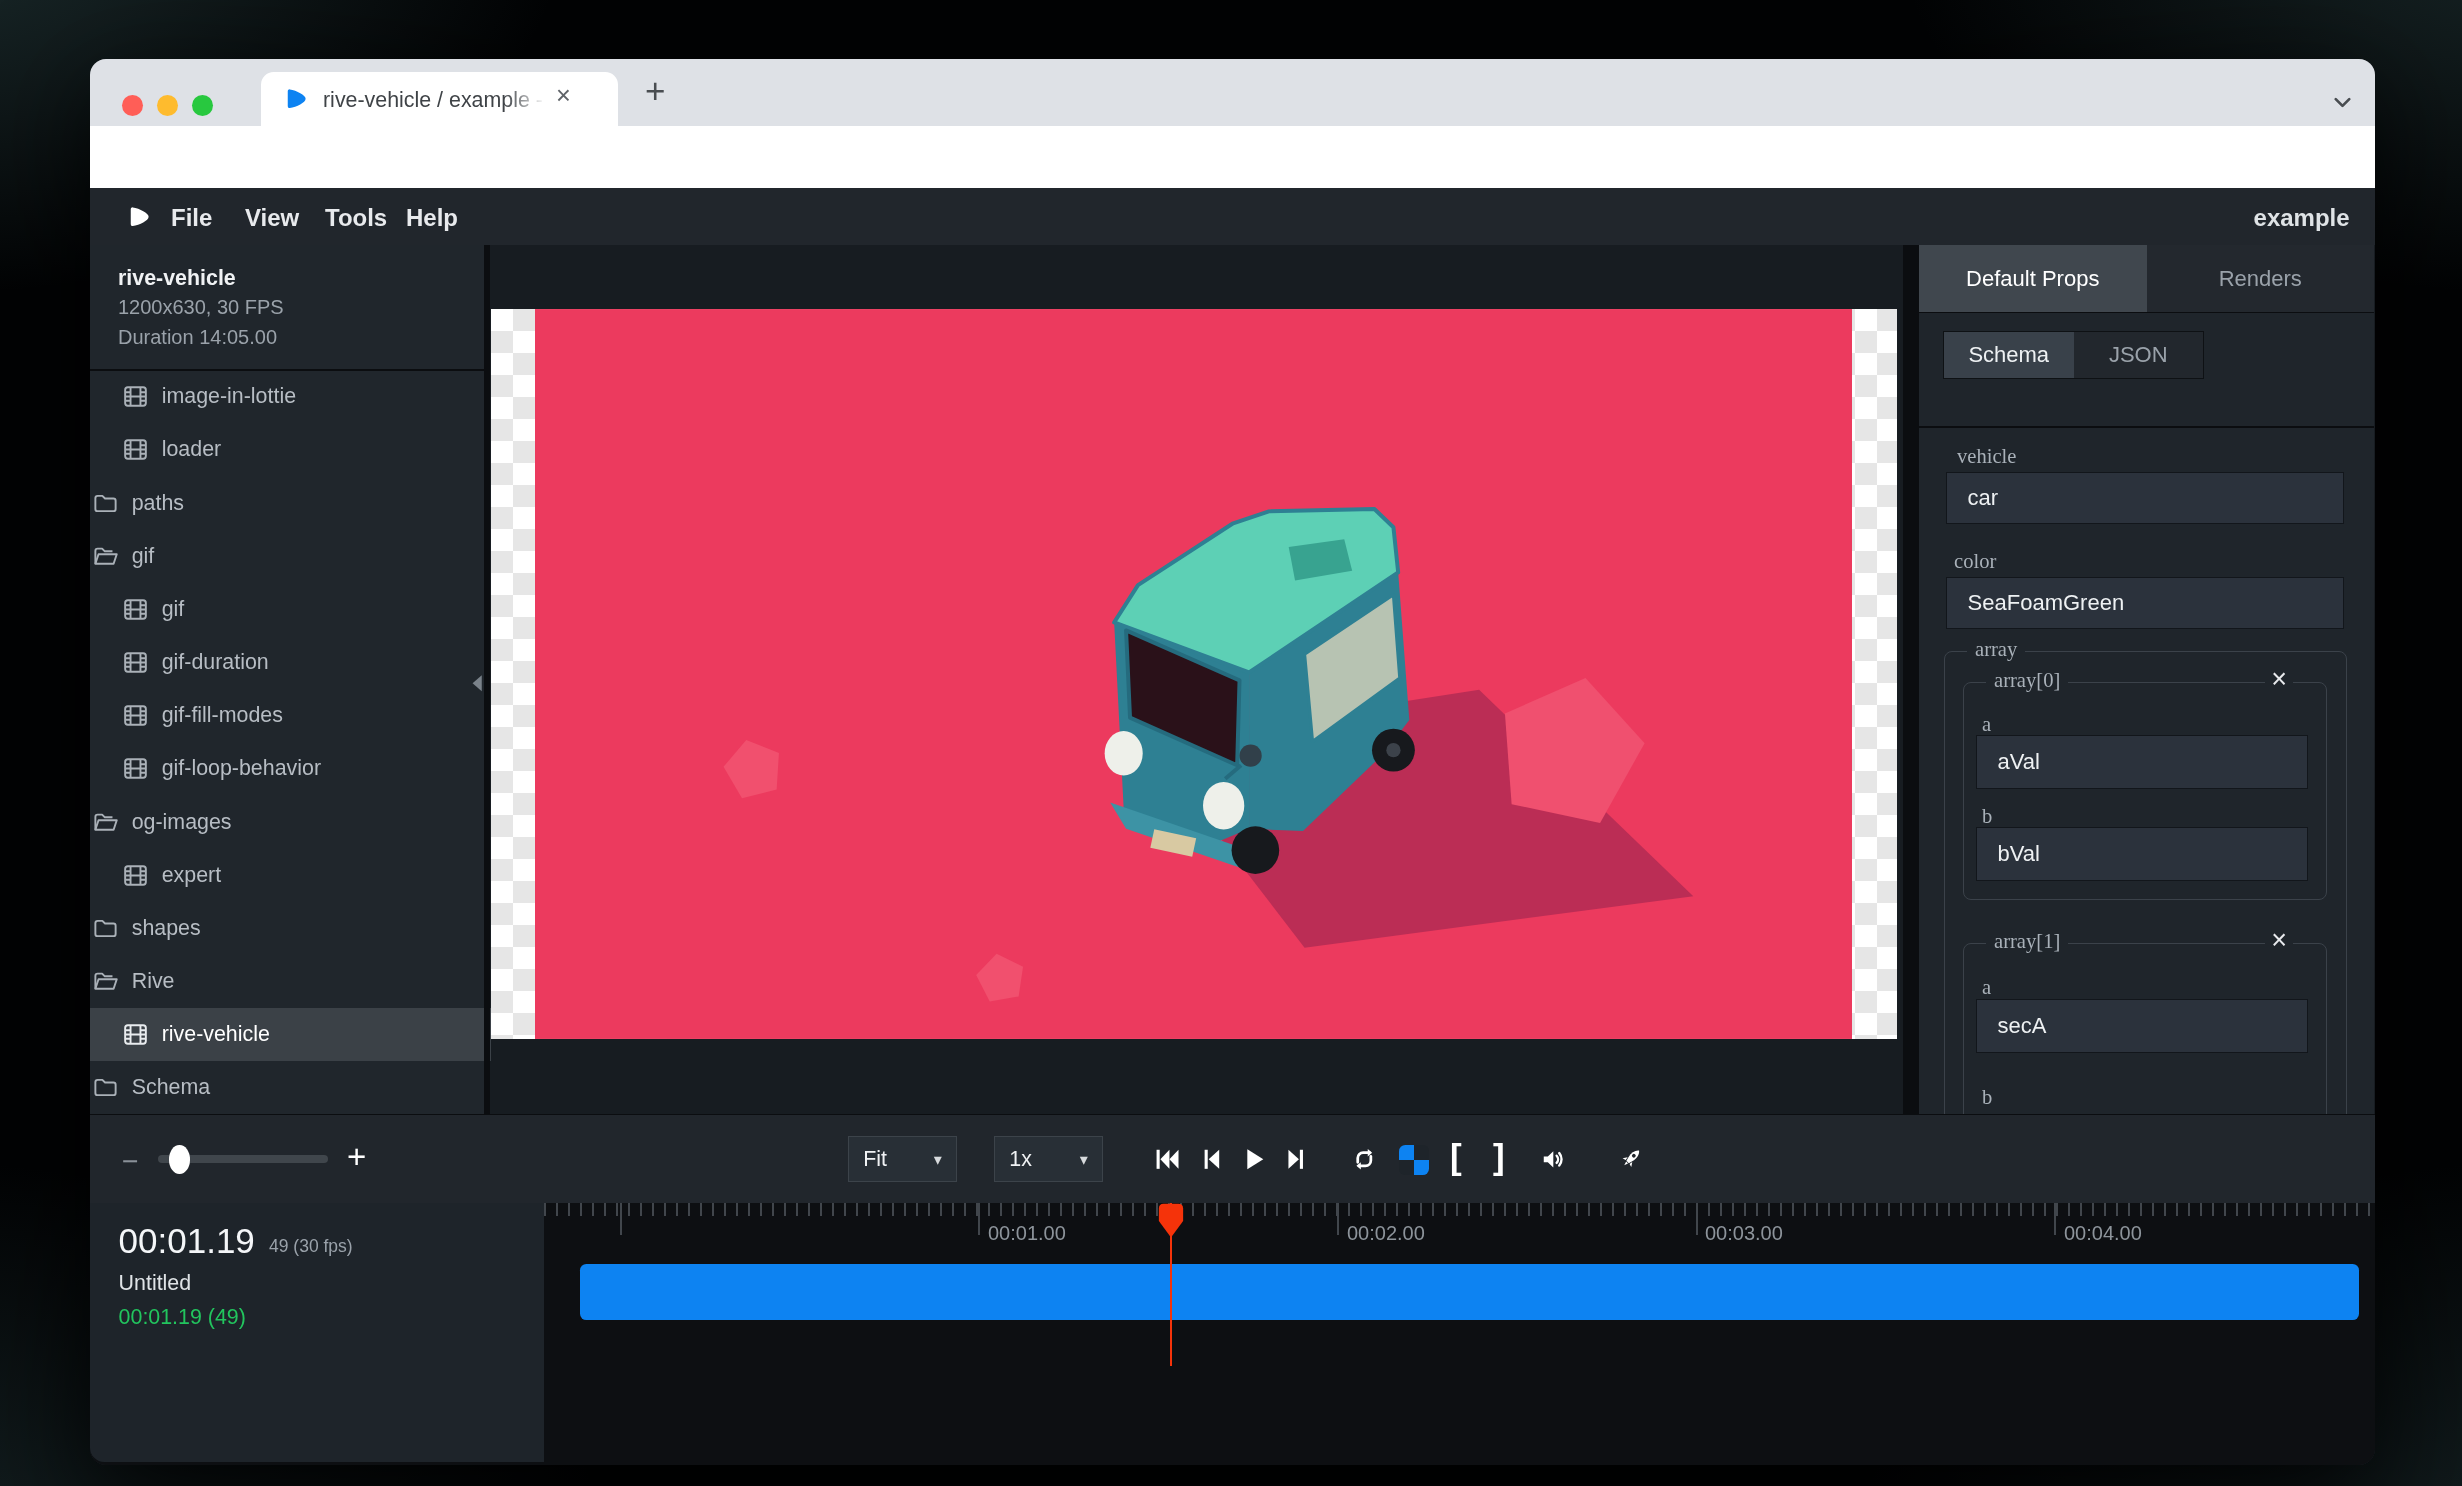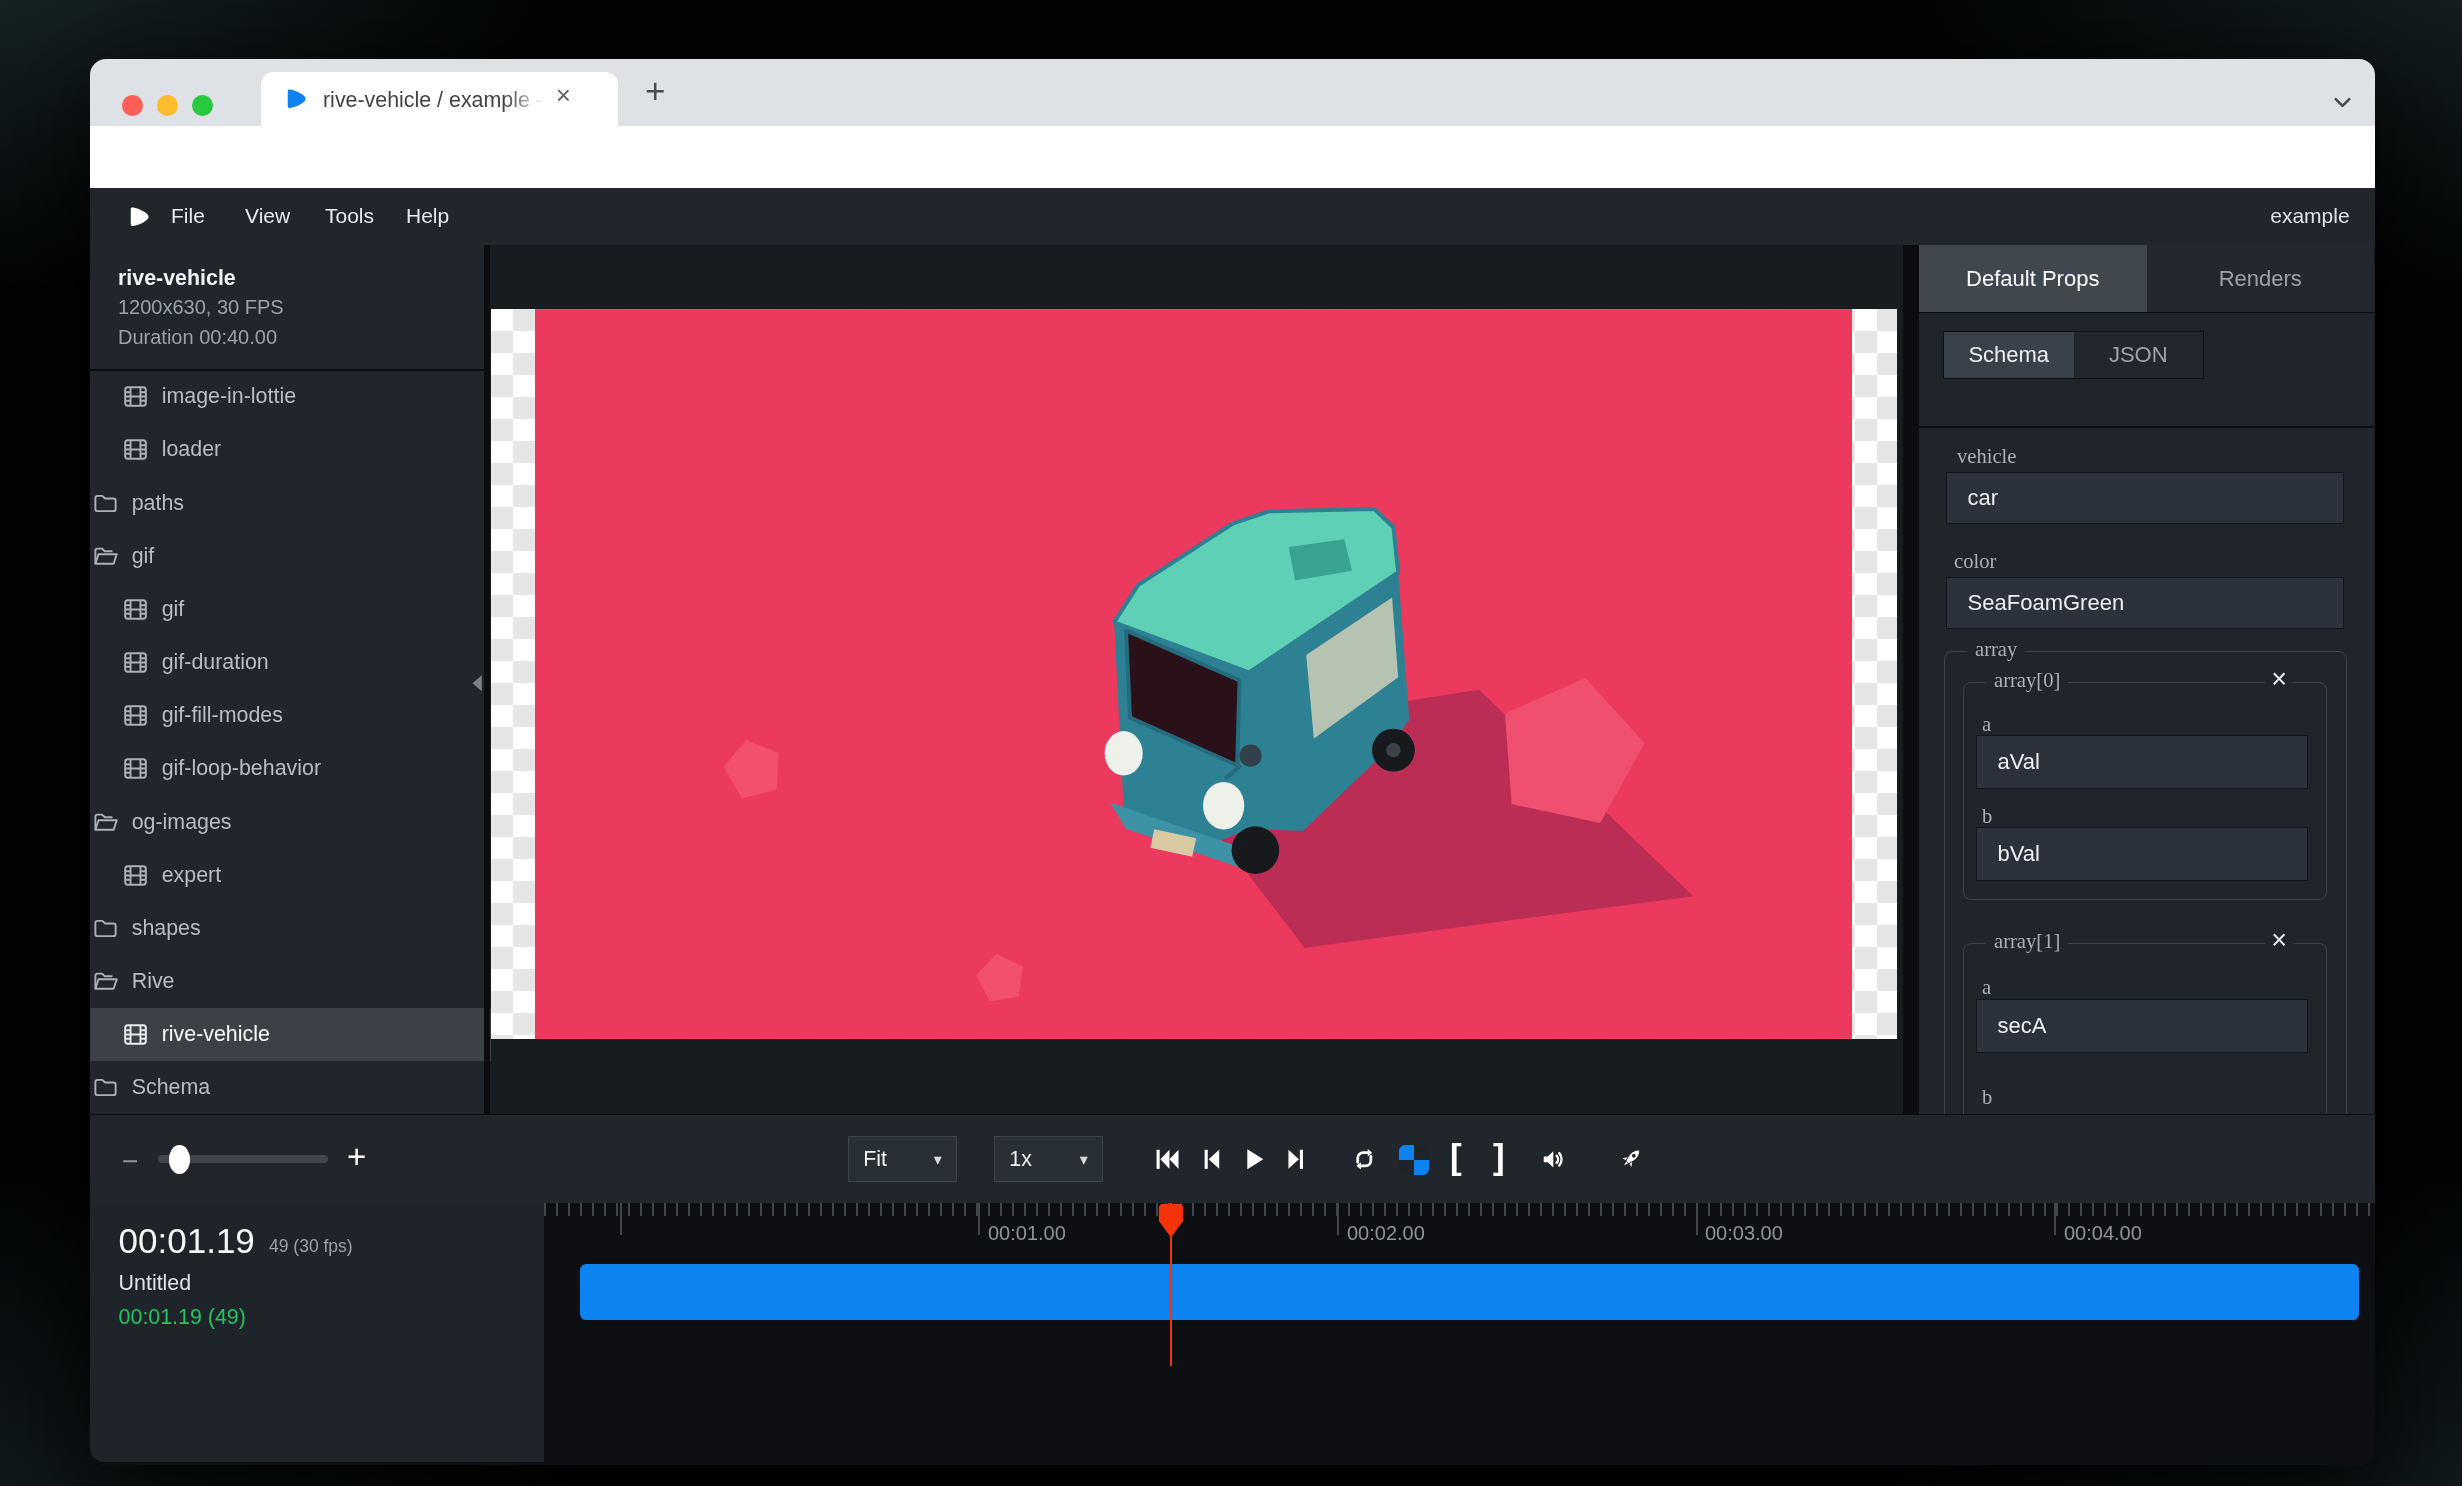--- a/index.html
+++ b/index.html
@@ -20,21 +20,21 @@
     overflow:hidden;-webkit-mask-image:linear-gradient(90deg,#000 82%,transparent);
     mask-image:linear-gradient(90deg,#000 82%,transparent);}
   .tab-close{left:295px;top:11px;font-size:25.4px;color:#5f6368;line-height:1;}
   .newtab{left:555px;top:14.3px;font-size:35px;color:#494d51;line-height:1;font-weight:300;}
   .strip-chev{left:2239px;top:30px;}
   .addressbar{left:0;top:67px;width:100%;height:62px;background:#ffffff;border-bottom:0.8px solid #d6d9dd;}
   .nav-ic{top:77px;width:41px;height:41px;}
   .urlpill{left:182px;top:75px;width:1825px;height:44px;background:#f0f2f4;border-radius:22px;}
   .url-text{left:235px;top:78px;font-size:23px;color:#27292d;}
   .menubar{left:0;top:129px;width:100%;height:57px;background:#21262c;border-bottom:1.6px solid #0b0d10;}
-  .menu-item{top:16px;font-size:21px;color:#e8eaed;}
+  .menu-item{top:16px;font-size:24px;color:#e8eaed;font-weight:bold;}
   
   .main{left:0;top:186px;width:100%;height:869px;background:#171c21;overflow:hidden;}
   .sidebar{left:0;top:0;width:394px;height:869px;background:#20262c;}
   .proj-name{left:28px;top:20.6px;font-size:21.4px;font-weight:bold;color:#f0f2f4;}
   .proj-meta{left:28px;font-size:20px;color:#9aa2aa;}
   .sb-sep{left:0;top:124px;width:394px;height:1.6px;background:#0b0d10;}
   .row{left:0;width:394px;height:53px;display:flex;align-items:center;color:#b7bdc4;font-size:21.4px;}
   .row .ic{display:flex;margin-right:12.7px;color:#aab1b8;}
   .row.ind0{padding-left:2px;}  .row.ind1{padding-left:32px;}
   .row.sel{background:#3b4147;color:#ffffff;}  .row.sel .ic{color:#e9ecef;}
@@ -145,21 +145,21 @@
     <div class="abs menu-item" style="left:235px">Tools</div>
     <div class="abs menu-item" style="left:316px">Help</div>
     <div class="abs menu-item" style="right:25.4px;color:#dfe3e6">example</div>
   </div>
 
   <div class="abs main">
 
     <div class="abs sidebar">
       <div class="abs proj-name">rive-vehicle</div>
       <div class="abs proj-meta" style="top:51px">1200x630, 30 FPS</div>
-      <div class="abs proj-meta" style="top:81px">Duration 00:40.00</div>
+      <div class="abs proj-meta" style="top:81px">Duration 14:05.00</div>
       <div class="abs sb-sep"></div>
 
       <div class="abs row ind1" style="top:125px">
           <span class="ic">
             <svg width="27" height="27" viewBox="0 0 24 24">
               <g fill="none" stroke="currentColor" stroke-width="1.7">
                 <rect x="2.8" y="3.8" width="18.4" height="16.4" rx="2.4"></rect>
                 <path d="M7.6 3.8v16.4M16.4 3.8v16.4M2.8 8.2h4.8M2.8 12h4.8M2.8 15.8h4.8M16.4 8.2h4.8M16.4 12h4.8M16.4 15.8h4.8M7.6 12h8.8"></path>
               </g>
             </svg>

